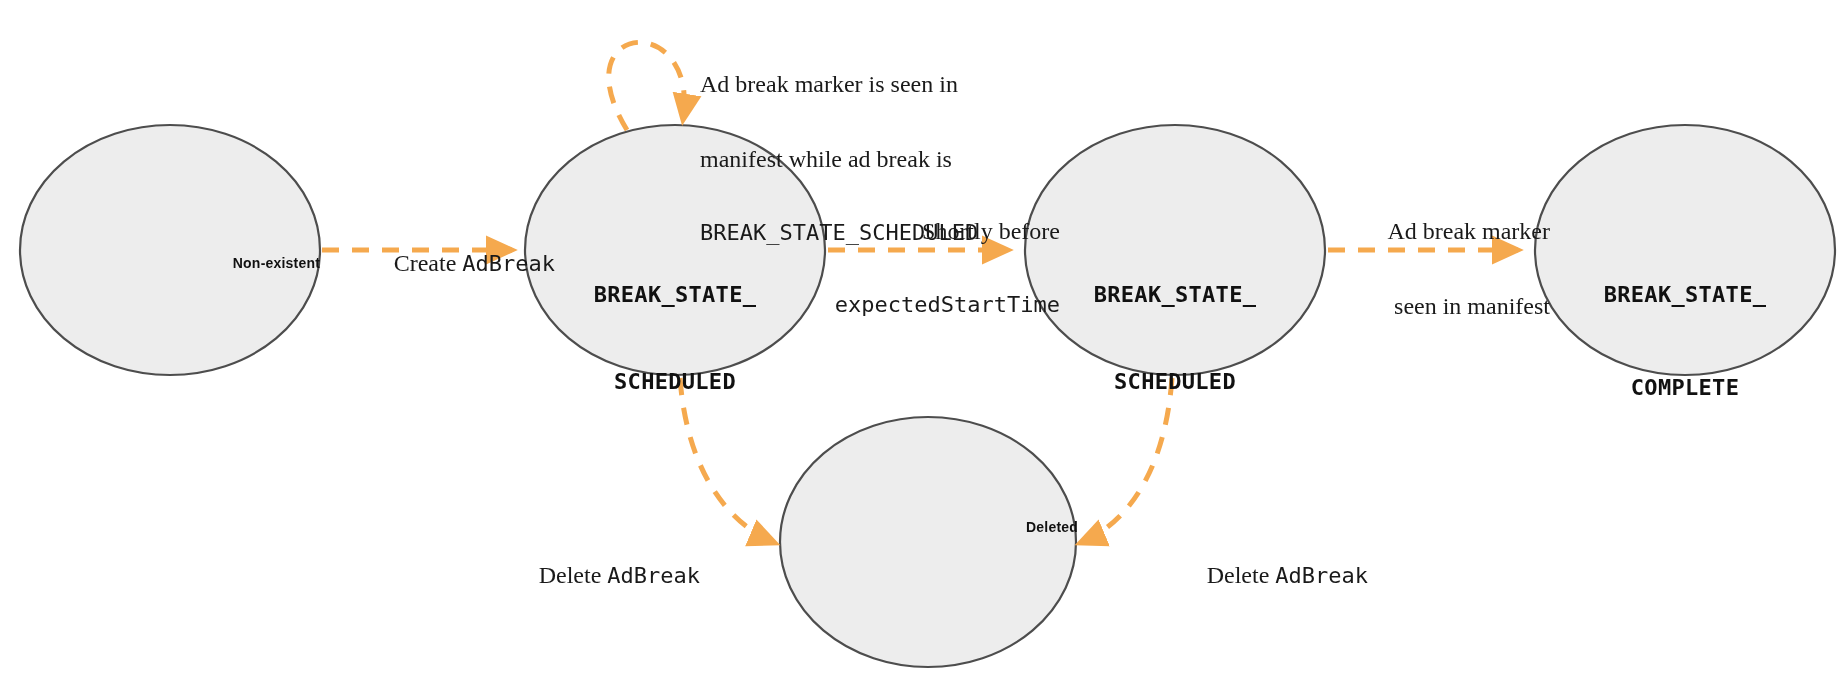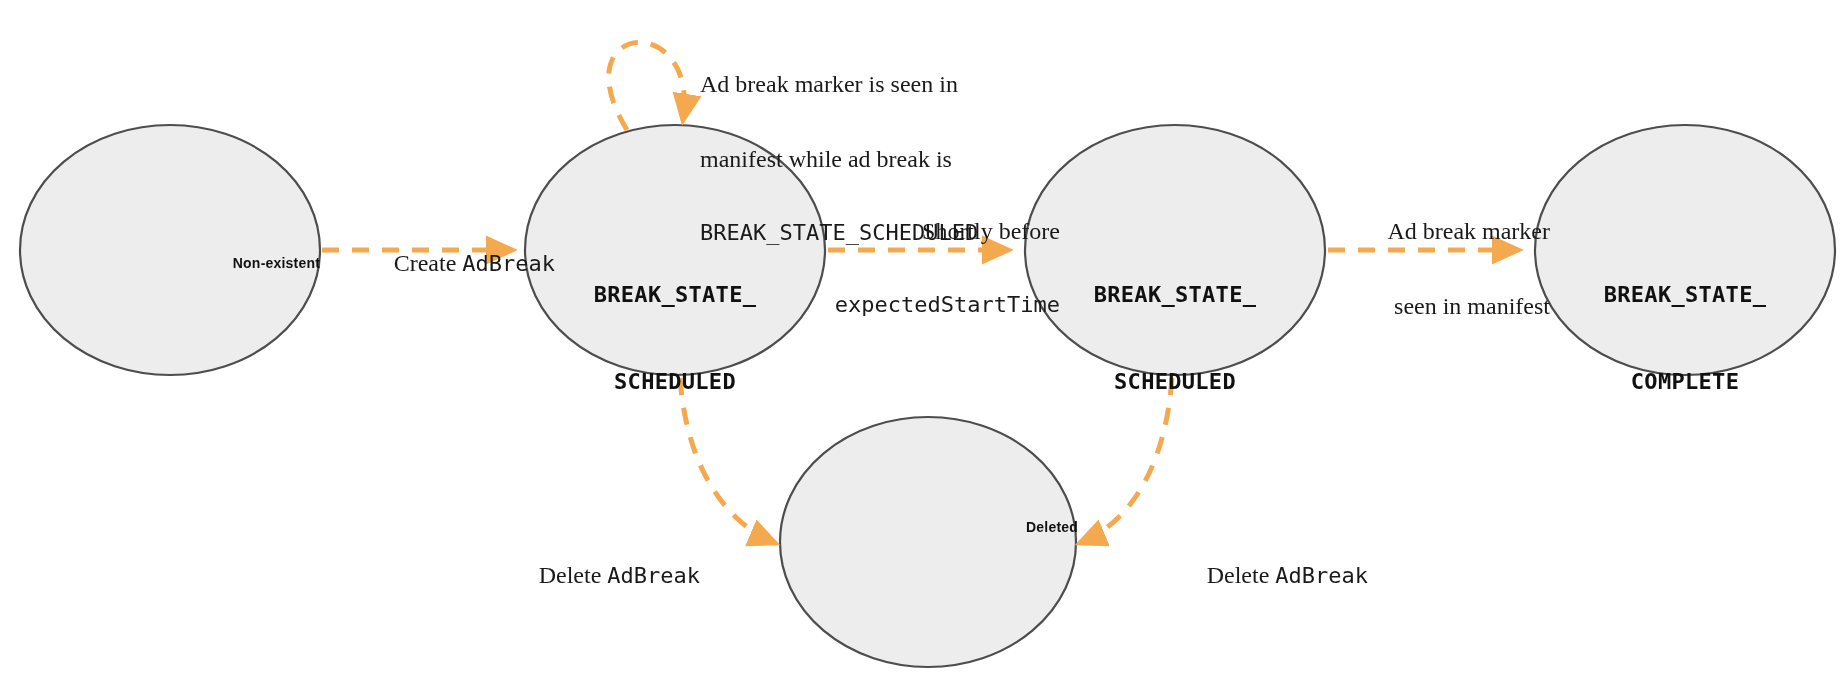--- a/index.html
+++ b/index.html
@@ -112,21 +112,21 @@
     <span class="line" style="display:block;">SCHEDULED</span>
   </div>
 
   <div class="node-label mono" style="left:1025px; top:222px; width:300px;">
     <span class="line" style="display:block;">BREAK_STATE_</span>
     <span class="line" style="display:block;">SCHEDULED</span>
   </div>
 
   <div class="node-label mono" style="left:1535px; top:222px; width:300px;">
     <span class="line" style="display:block;">BREAK_STATE_</span>
-    <span class="line" style="display:block;">COMPLETE</span>
+    <span class="line" style="display:block;margin-top:6px;">COMPLETE</span>
   </div>
 
   <div class="node-label plain" style="left:778px; top:500px; width:300px;">
     <span>Deleted</span>
   </div>
 
   <div class="edge-label lbl-center" style="left:285px; top:183px; width:270px;">
     <span class="line">
       <span class="sans">Create </span><span class="mono">AdBreak</span>
     </span>

